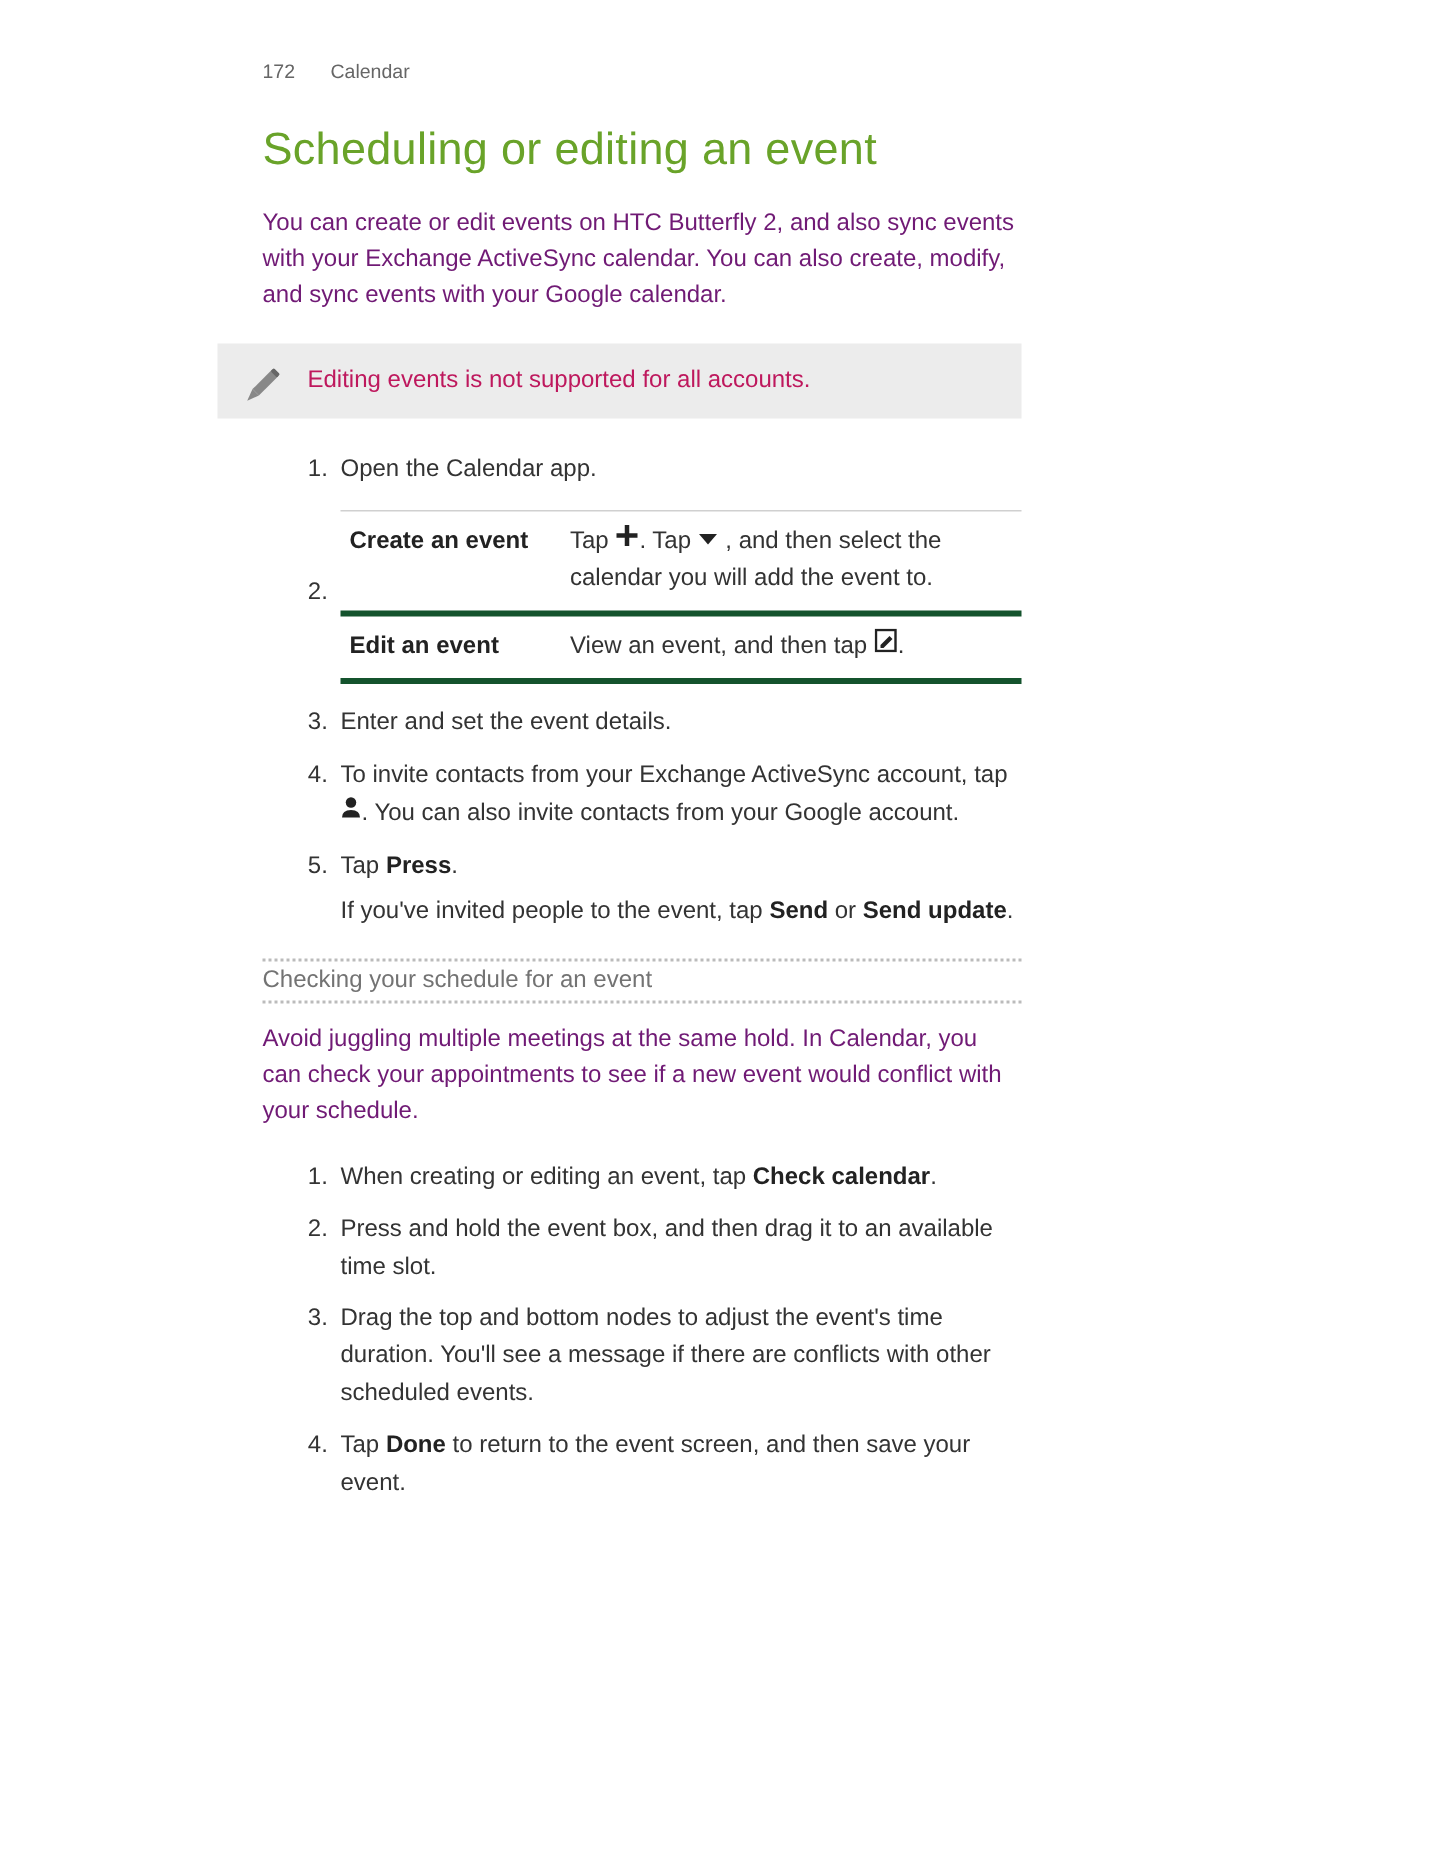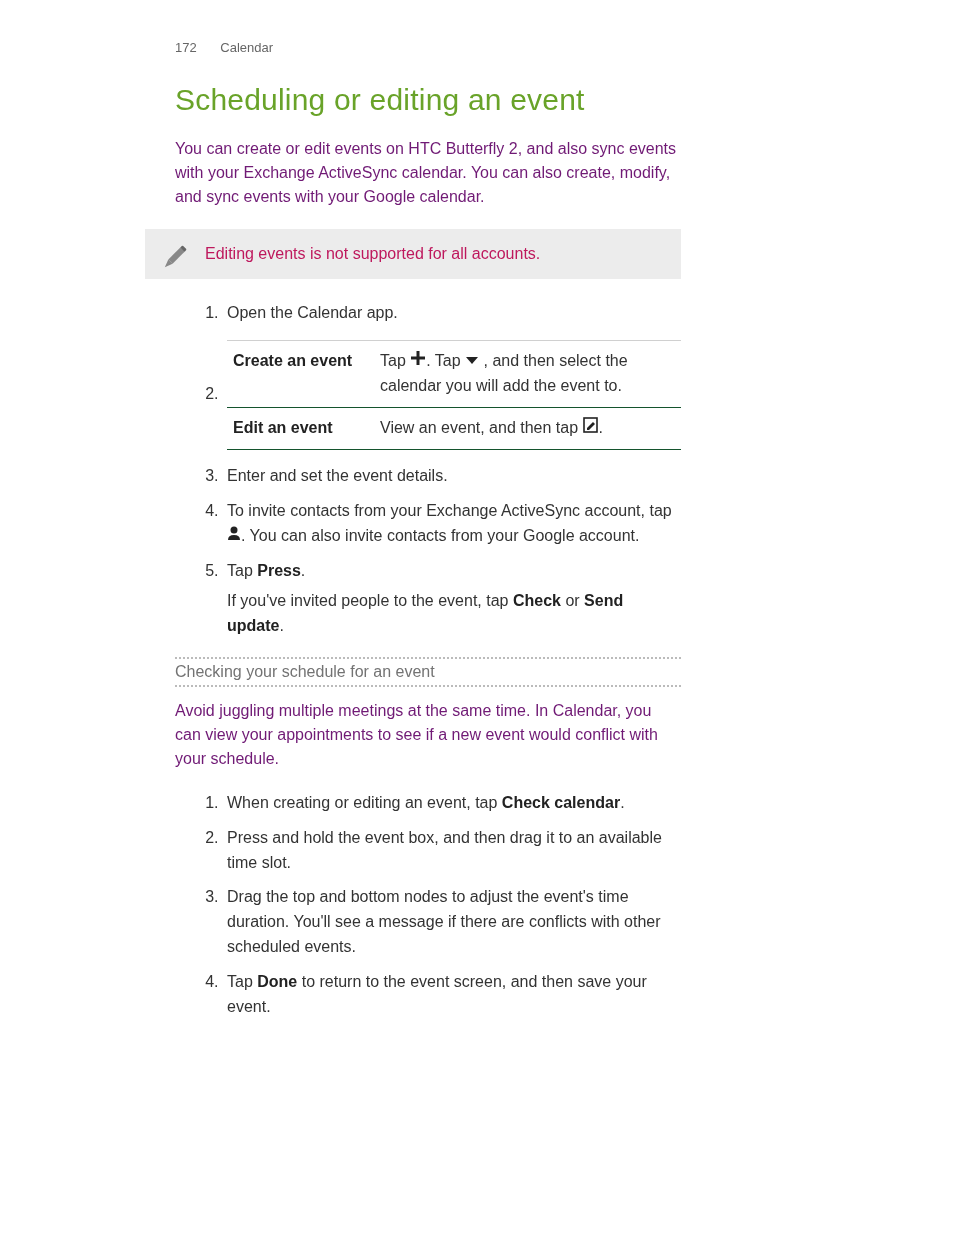--- a/index.html
+++ b/index.html
@@ -60,21 +60,21 @@
   }
   .sub-table {
     margin: 14px 0 14px 0;
     border-collapse: collapse;
     width: 100%;
   }
   .sub-table td {
     padding: 8px 6px;
     vertical-align: top;
     border-top: 1px solid #d0d0d0;
-    border-bottom: 1px solid #14532d;
+    border-bottom: 4px solid #14532d;
   }
   .sub-table tr:first-child td { border-top: 1px solid #d0d0d0;}
   .sub-table .label-cell { width: 135px; }
   .bold { font-weight: bold; color:#222; }
   .inline-icon { vertical-align: middle; display:inline-block; }
   .section-divider {
     border-top: 2px dotted #bbb;
     border-bottom: 2px dotted #bbb;
     padding: 2px 0;
     margin: 18px 0 12px 0;
@@ -146,30 +146,30 @@
     <li><span>Enter and set the event details.</span></li>
     <li>
       <span>To invite contacts from your Exchange ActiveSync account, tap </span><span class="inline-icon"><svg width="14" height="16" viewBox="0 0 14 16">
             <circle cx="7" cy="5" r="3.5" fill="#222"></circle>
             <path d="M1 15 Q1 10 7 10 Q13 10 13 15 Z" fill="#222"></path>
           </svg></span><span>. You can also invite contacts from your Google account.</span>
     </li>
     <li>
       <span>Tap </span><span class="bold">Press</span><span>.</span>
       <p class="aftersteps">
-        <span>If you've invited people to the event, tap </span><span class="bold">Check</span><span> or </span><span class="bold">Send update</span><span>.</span>
+        <span>If you've invited people to the event, tap </span><span class="bold">Send</span><span> or </span><span class="bold">Send update</span><span>.</span>
       </p>
     </li>
   </ol>
 
   <div class="section-divider">
     <h2 class="subheading">Checking your schedule for an event</h2>
   </div>
 
-  <p class="intro">Avoid juggling multiple meetings at the same time. In Calendar, you can view your appointments to see if a new event would conflict with your schedule.</p>
+  <p class="intro">Avoid juggling multiple meetings at the same hold. In Calendar, you can check your appointments to see if a new event would conflict with your schedule.</p>
 
   <ol class="steps">
     <li>
       <span>When creating or editing an event, tap </span><span class="bold">Check calendar</span><span>.</span>
     </li>
     <li><span>Press and hold the event box, and then drag it to an available time slot.</span></li>
     <li><span>Drag the top and bottom nodes to adjust the event's time duration. You'll see a message if there are conflicts with other scheduled events.</span></li>
     <li>
       <span>Tap </span><span class="bold">Done</span><span> to return to the event screen, and then save your event.</span>
     </li>

